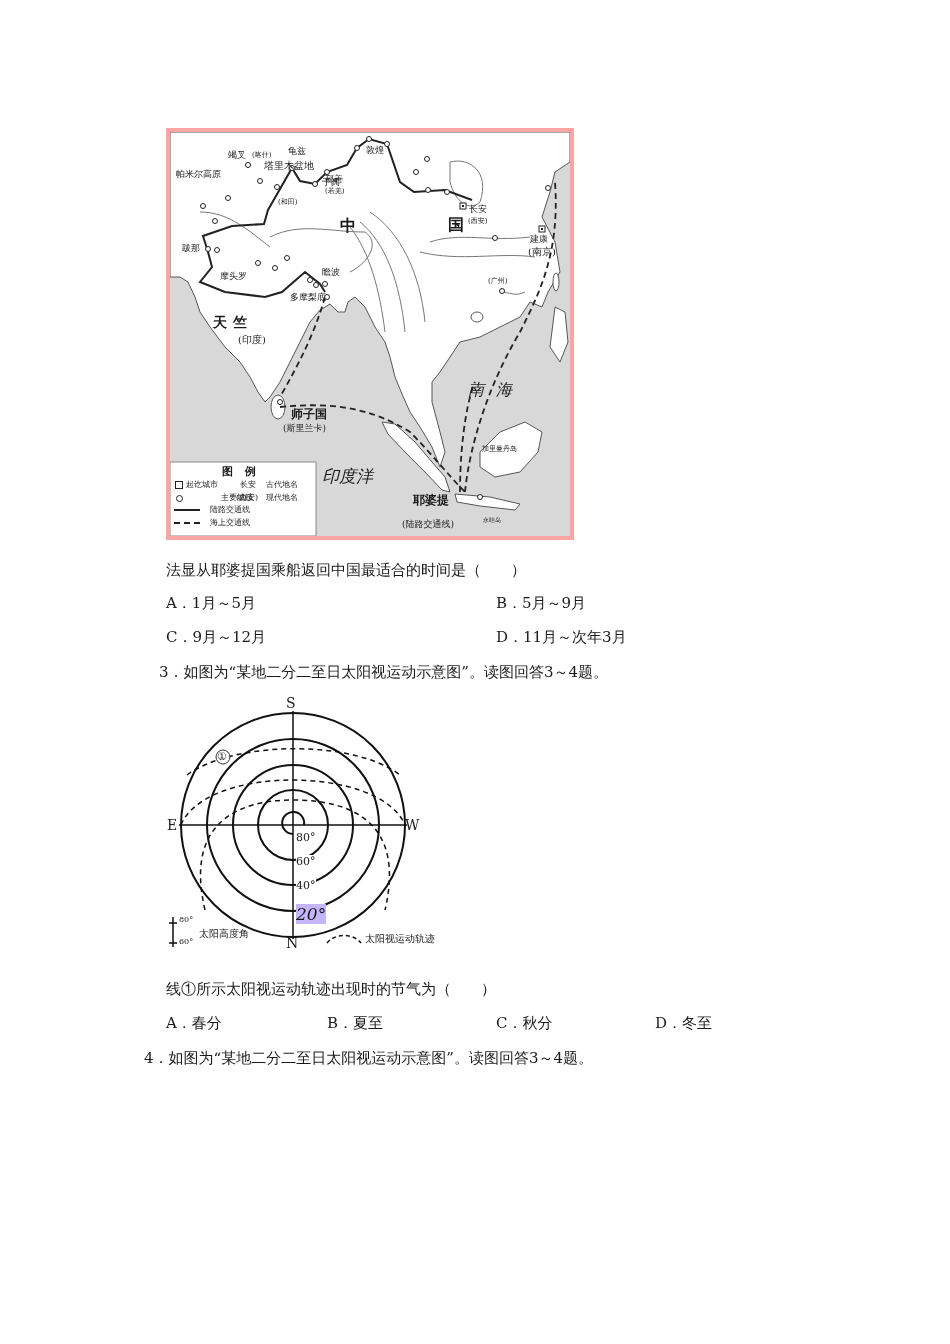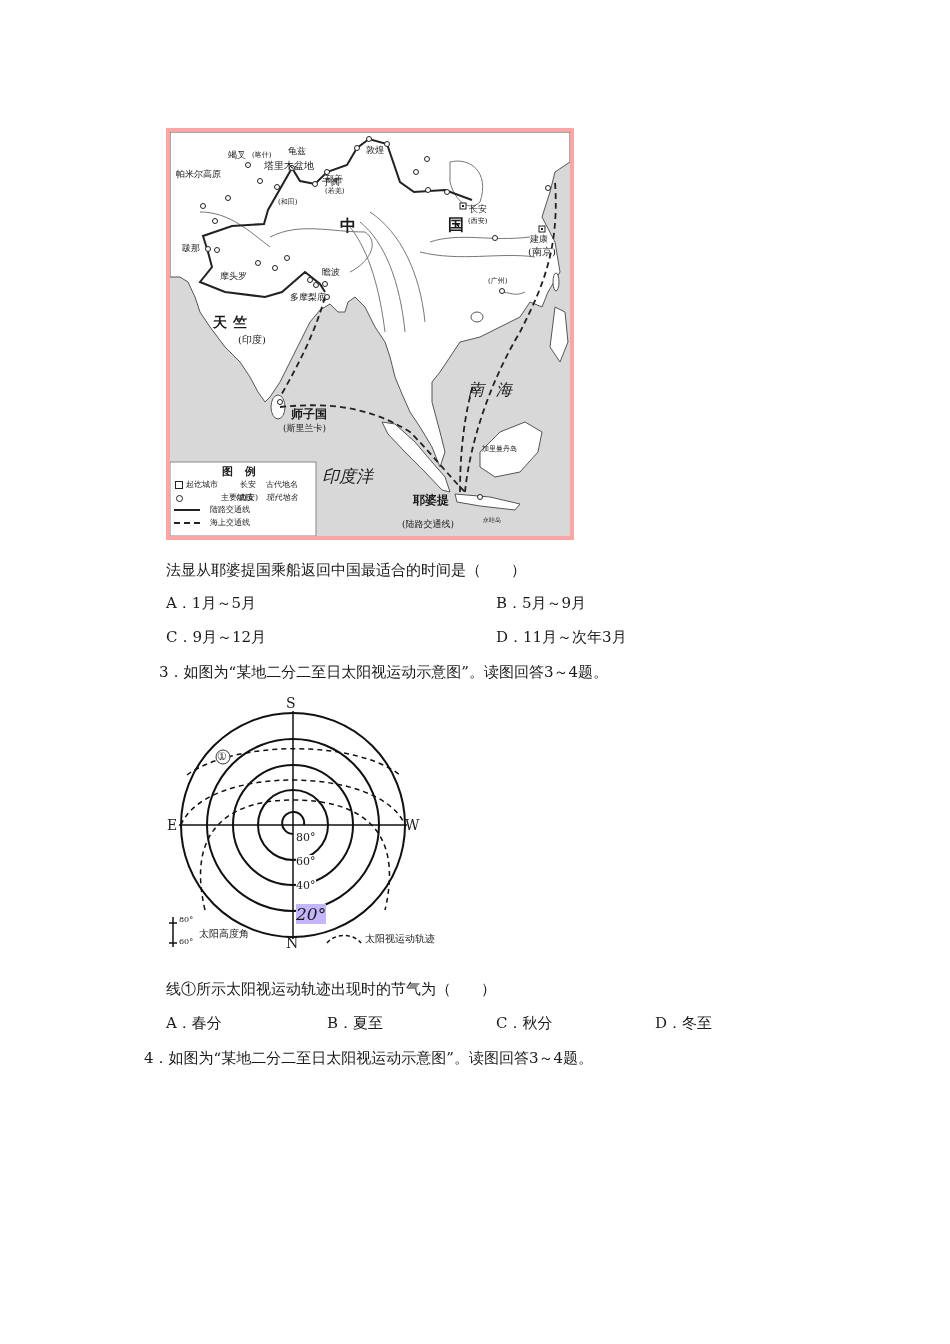--- a/index.html
+++ b/index.html
@@ -124,21 +124,21 @@
   <span class="abs" style="left:313px;top:384px;font-size:6px;">永哇岛</span>
 
   <span class="abs" style="left:52px;top:332px;font-size:11px;font-weight:bold;letter-spacing:4px;">图  例</span>
   <span class="abs" style="left:5px;top:349px;width:6px;height:6px;border:1px solid #222;"></span>
   <span class="abs" style="left:16px;top:347px;font-size:8px;">起讫城市</span>
   <span class="abs" style="left:70px;top:347px;font-size:8px;">长安</span>
   <span class="abs" style="left:96px;top:347px;font-size:8px;">古代地名</span>
   <span class="abs" style="left:6px;top:363px;width:5px;height:5px;border:1px solid #222;border-radius:50%;"></span>
   <span class="abs" style="left:16px;top:360px;font-size:8px;margin-left:35px;">主要城镇</span>
   <span class="abs" style="left:66px;top:360px;font-size:8px;">(西安)</span>
-  <span class="abs" style="left:96px;top:360px;font-size:8px;font-style:italic;">现代地名</span>
+  <span class="abs" style="left:96px;top:360px;font-size:8px;">现代地名</span>
   <span class="abs" style="left:4px;top:377px;width:26px;height:0;border-top:2px solid #222;"></span>
   <span class="abs" style="left:40px;top:372px;font-size:8px;">陆路交通线</span>
   <span class="abs" style="left:4px;top:390px;width:26px;height:0;border-top:2px dashed #222;"></span>
   <span class="abs" style="left:40px;top:385px;font-size:8px;text-align:right;">海上交通线</span>
 </div>
 
 <div class="abs txt" style="left:166px;top:560px;">法显从耶婆提国乘船返回中国最适合的时间是（　　）</div>
 <div class="abs txt" style="left:166px;top:593px;">A．1月～5月</div>
 <div class="abs txt" style="left:496px;top:593px;">B．5月～9月</div>
 <div class="abs txt" style="left:166px;top:627px;">C．9月～12月</div>

